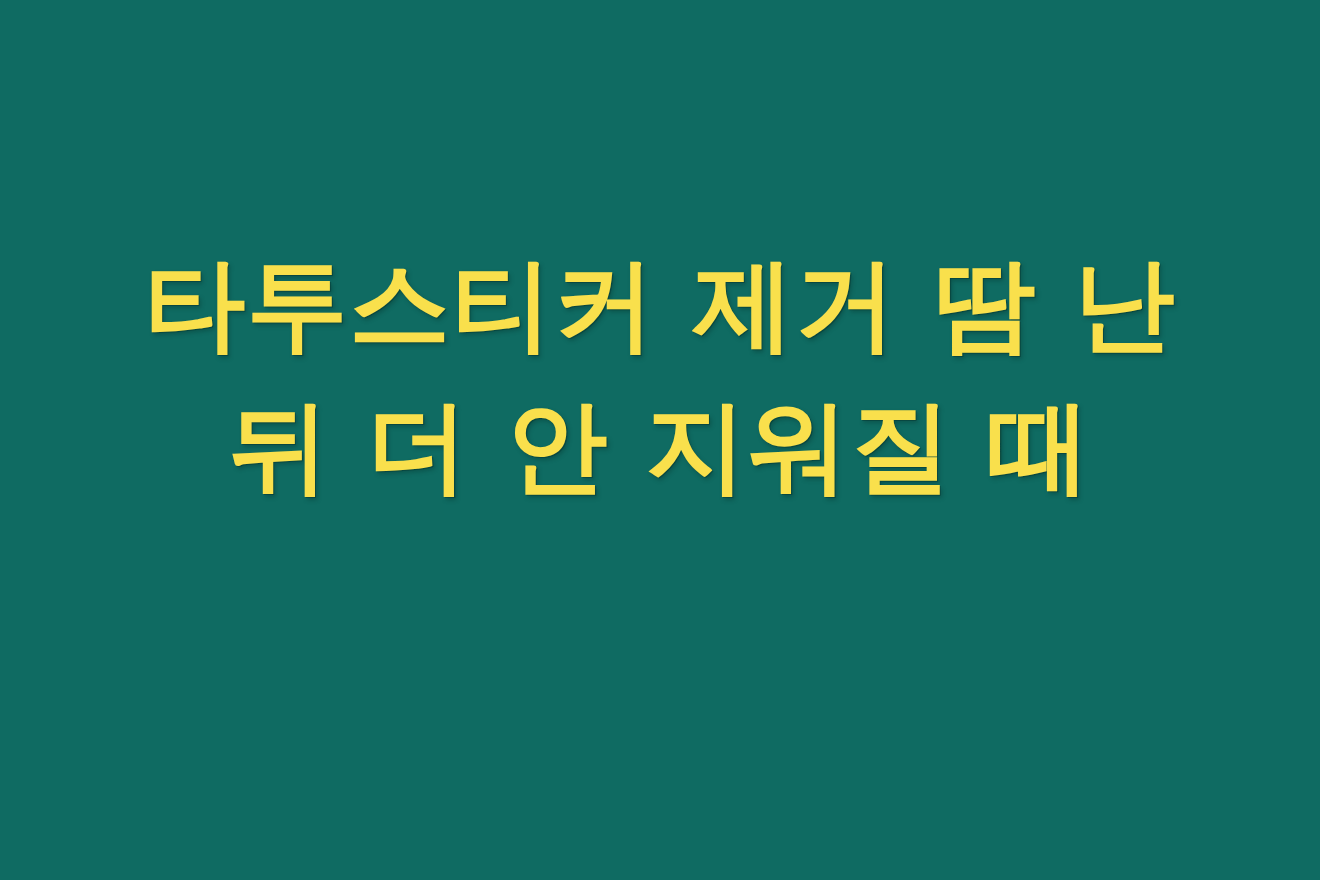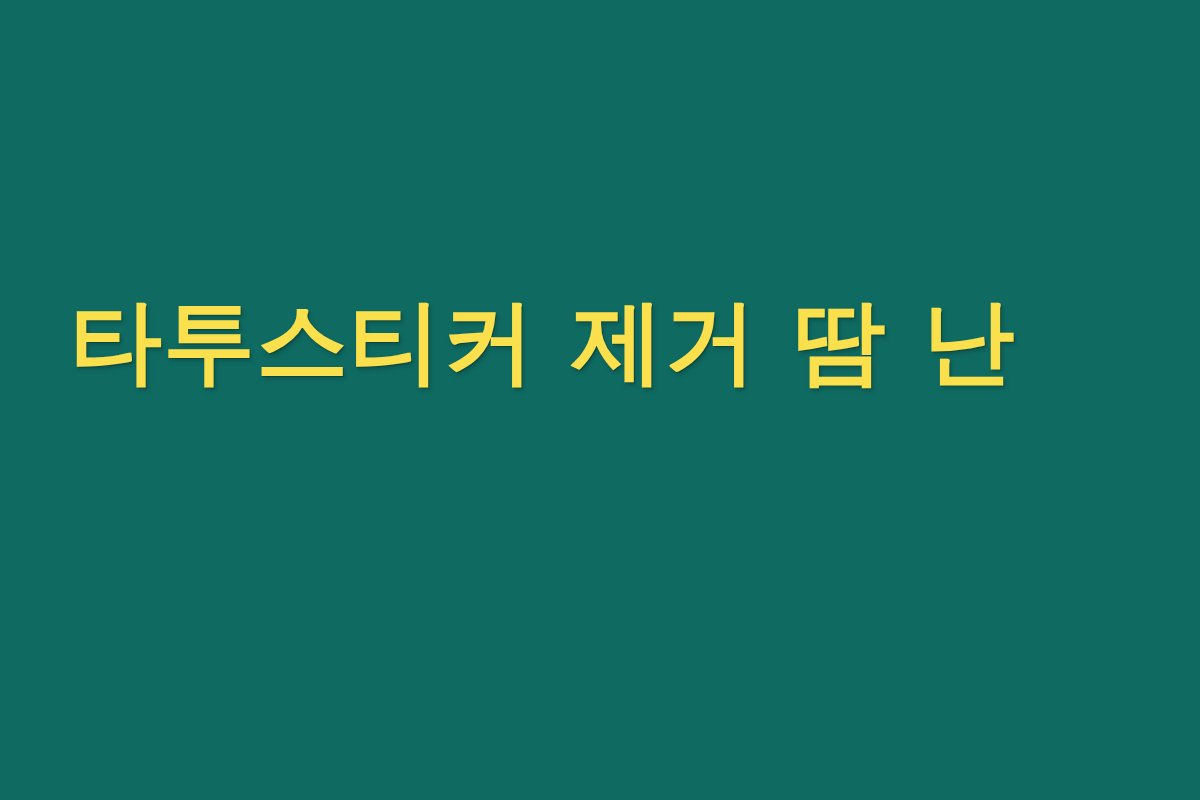--- a/index.html
+++ b/index.html
@@ -20,22 +20,23 @@
     height: 800px;
     background: #0f6b62;
     display: flex;
     align-items: center;
     justify-content: center;
     box-sizing: border-box;
   }
 
   #headline {
     width: 1060px;
+    text-align: center;
     color: #f9e04c;
-    font-family: Liberation Sans, sans-serif;
+    font-family: Liberation Serif, serif;
     font-weight: 700;
     font-size: 92px;
     line-height: 1.47;
     letter-spacing: 0.012em;
     word-spacing: 0.10em;
     text-shadow:
       1px 1px 0 rgba(7, 58, 52, 0.55),
       2px 3px 4px rgba(5, 45, 40, 0.35);
     -webkit-font-smoothing: antialiased;
     transform: translateY(-58px);
@@ -51,15 +52,16 @@
     margin-top: -0.06em;
   }
 </style>
 </head>
 <body>
 
 <div id="title-card" style="background: rgb(15, 107, 98);">
 
   <div id="headline" style="color: rgb(249, 224, 76);">
     <span class="line line-1">타투스티커 제거 땀 난</span>
+    <span class="line line-2">뒤 더 안 지워질 때</span>
   </div>
 
 </div>
 
 </body></html>

